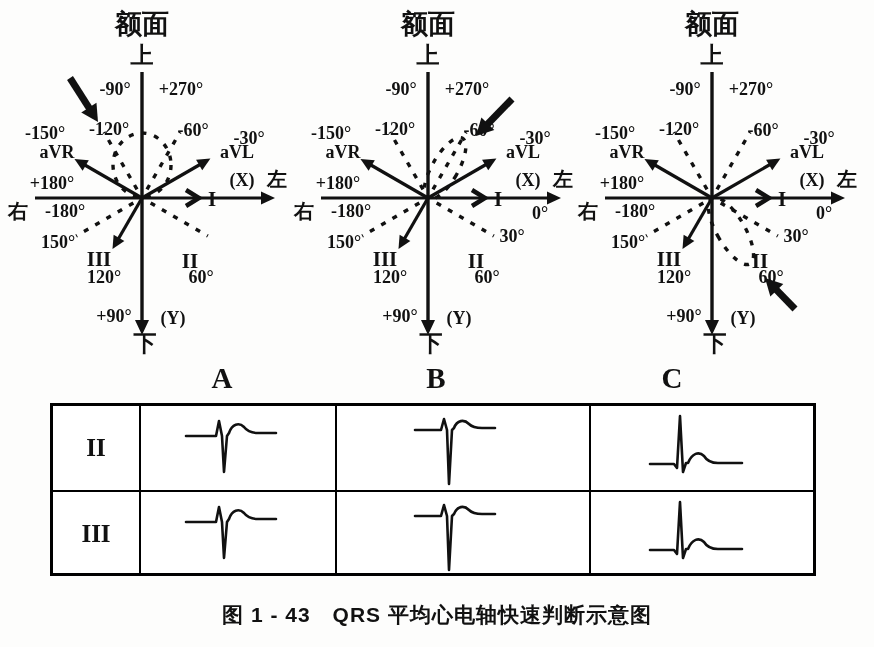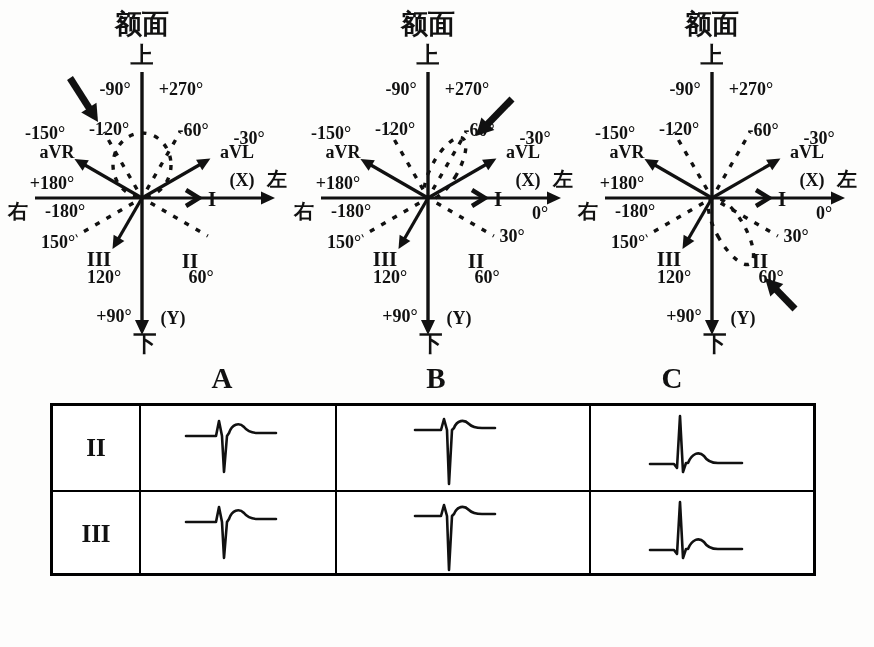--- a/index.html
+++ b/index.html
@@ -226,13 +226,14 @@
           <path d="M12,24 H38 L41,13 L44,24 L46,78 L49,24 L51,22 C54,14 61,13 66,18 C69,21 74,22 79,22 H92" fill="none" stroke="#111" stroke-width="2.6" stroke-linejoin="round" stroke-linecap="round"></path>
         </svg>
       </div>
     <div class="ecg-cell last-row last-col" id="cell-1-2">
         <svg width="120" height="84" viewBox="0 0 120 84">
           <path d="M8,58 H32 L35,62 L38,10 L41,66 L44,57 L46,57 C50,47 57,45 62,50 C65,55 71,57 76,57 H100" fill="none" stroke="#111" stroke-width="2.6" stroke-linejoin="round" stroke-linecap="round"></path>
         </svg>
       </div>
   </div>
 
+  <div class="caption">图 1 - 43　QRS 平均心电轴快速判断示意图</div>
 </div>
 
 </body></html>

